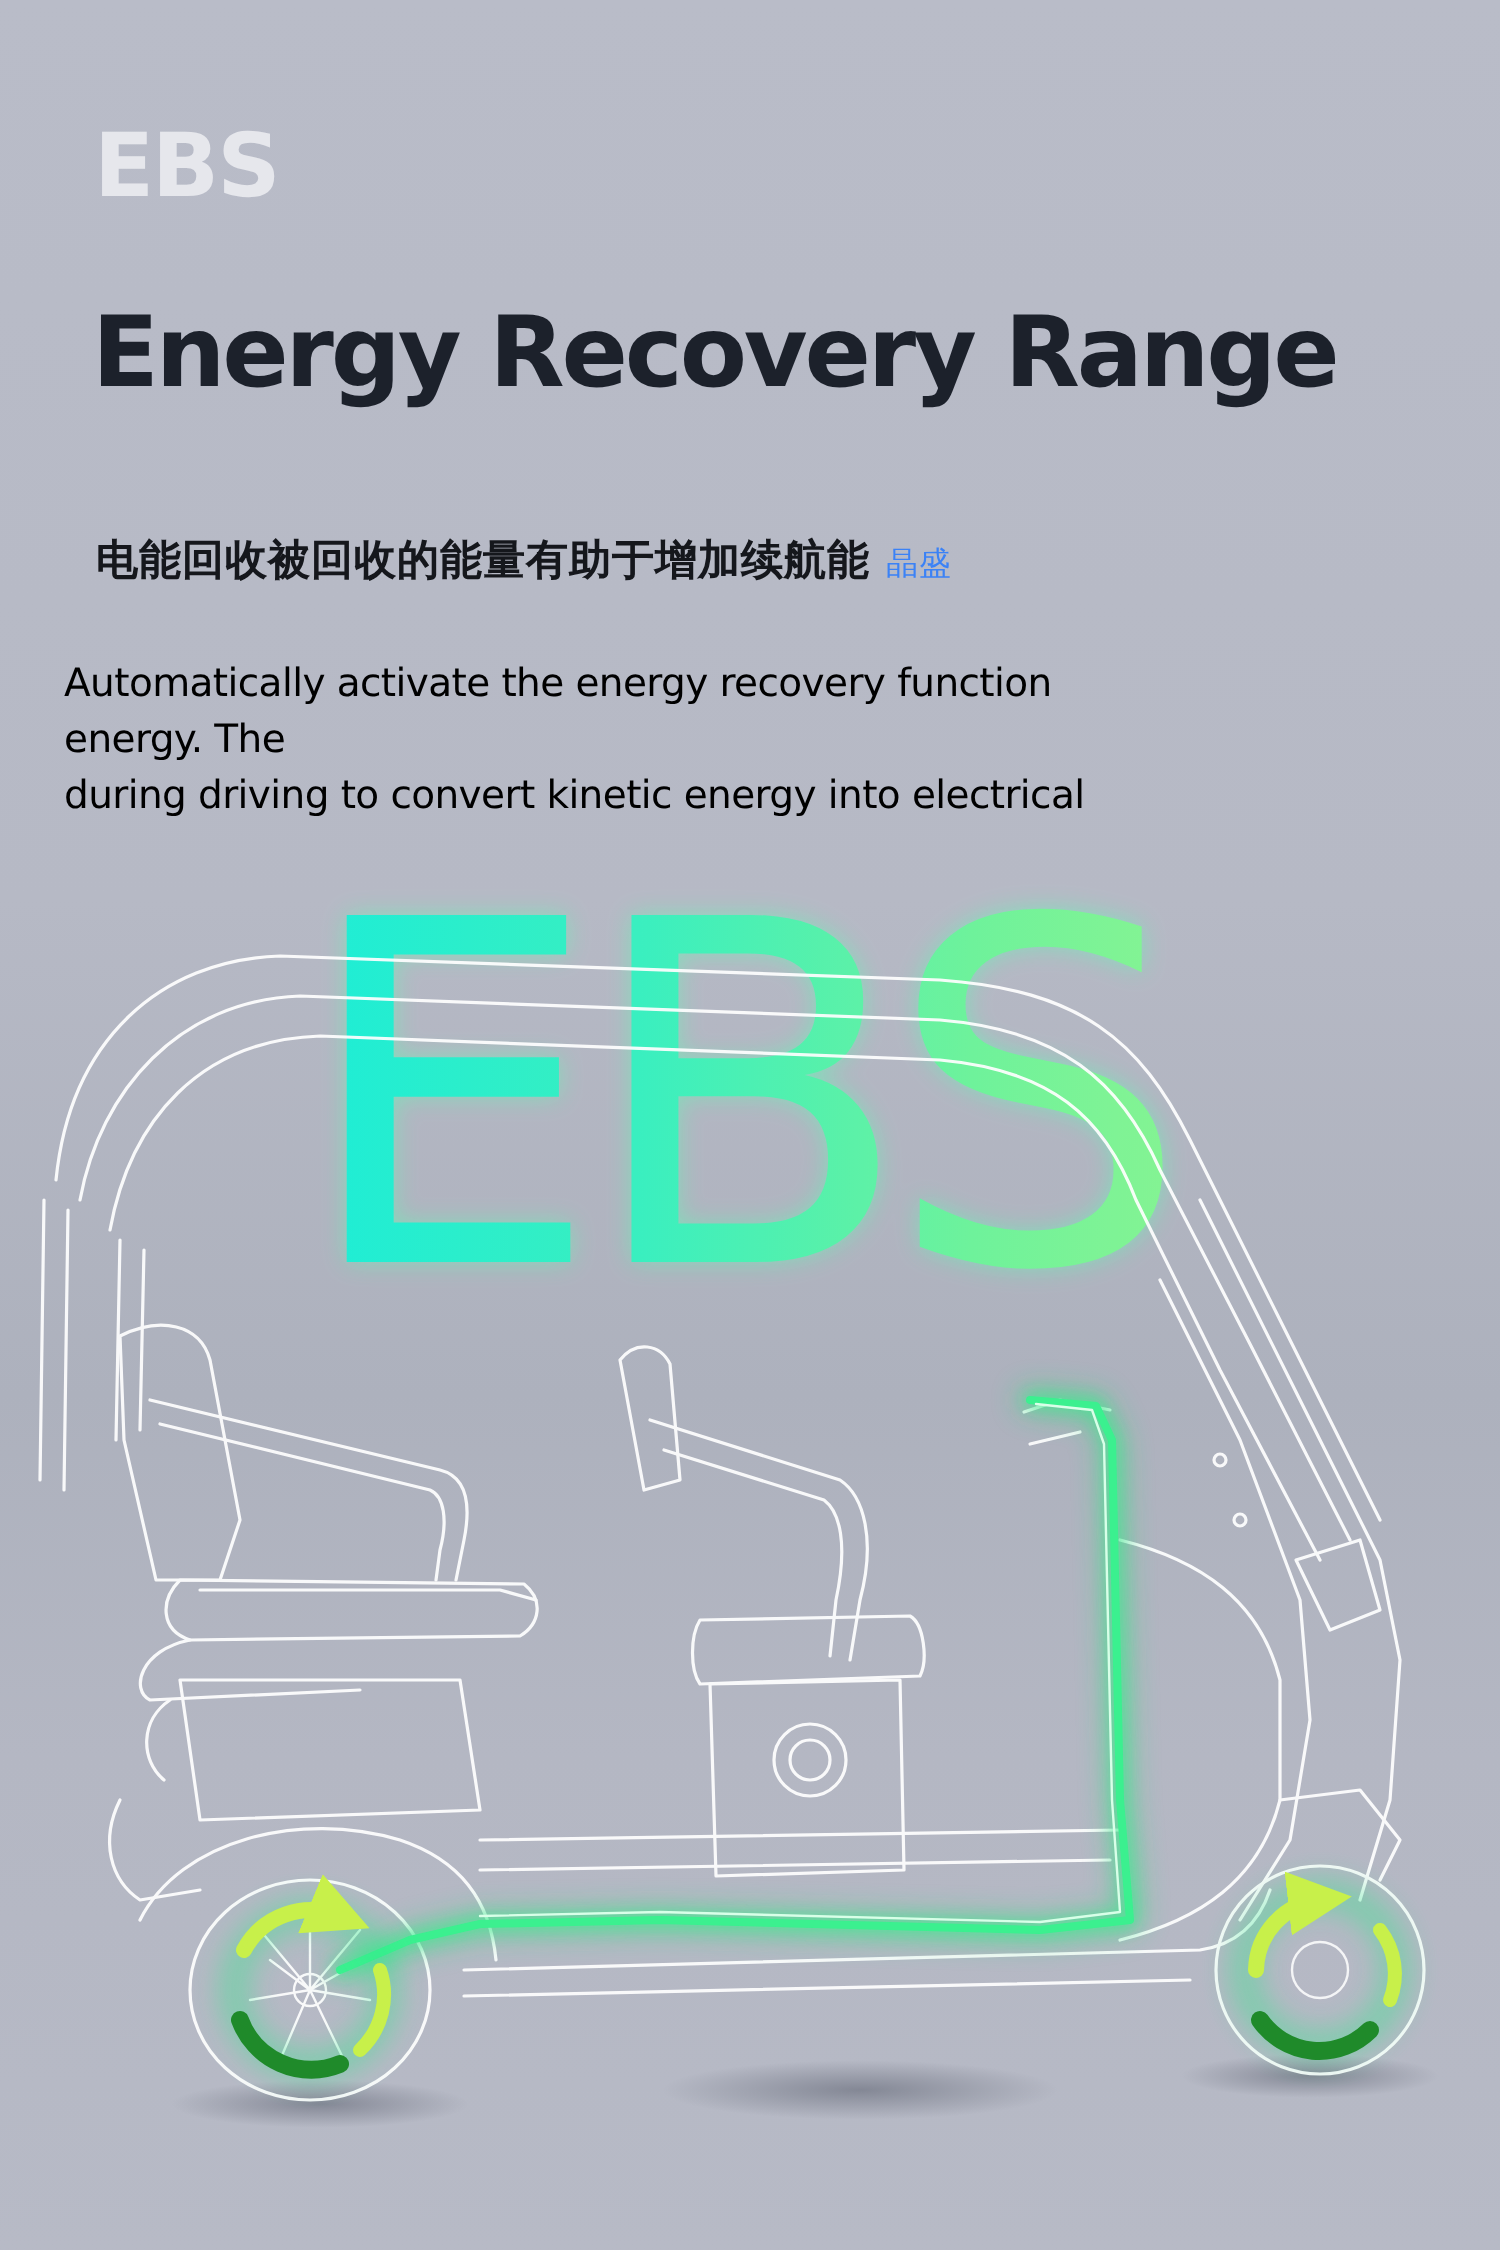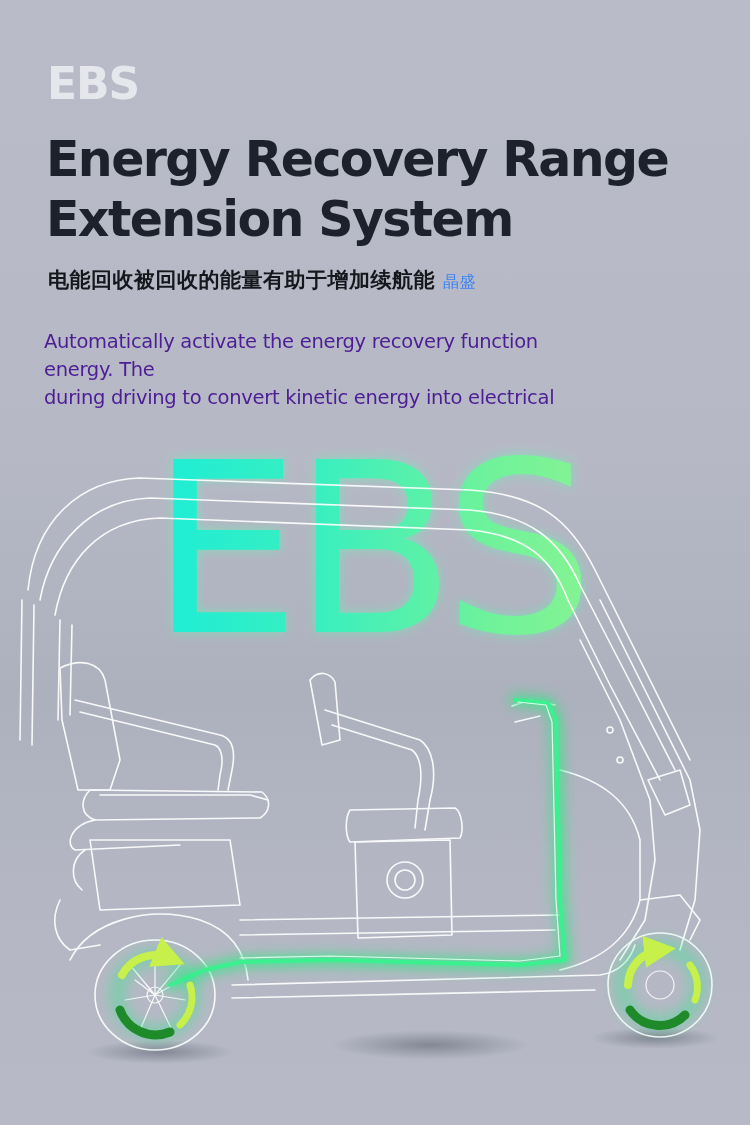--- a/index.html
+++ b/index.html
@@ -7,36 +7,36 @@
     width: 750px; height: 1125px; overflow: hidden; position: relative;
     background: linear-gradient(180deg, #b9bcc8 0%, #b6b9c5 40%, #adb1bd 62%, #b4b7c3 78%, #b7bac6 100%);
     font-family: "DejaVu Sans", sans-serif;
   }
   .badge {
     position: absolute; left: 47px; top: 62px;
     font-family: "DejaVu Sans", sans-serif; font-weight: 700;
     font-size: 44px; letter-spacing: -1px; color: #e6e7ec; line-height: 1;
   }
   .title {
-    position: absolute; left: 46px; top: 130px; width: 680px;
+    position: absolute; left: 46px; top: 147px; width: 680px;
     font-family: "DejaVu Sans", sans-serif; font-weight: 700;
     font-size: 49px; line-height: 60px; letter-spacing: -1.6px; color: #1c212b;
   }
   .title span { display: block; }
   .zh {
     position: absolute; left: 48px; top: 266px;
     font-family: "DejaVu Sans", sans-serif; font-weight: 700;
     font-size: 21px; line-height: 29px; color: #15171c; letter-spacing: 0.5px;
   }
   .zh span { display: block; }
   .zh .garble { display: inline; font-size: 16px; font-weight: 400; margin-left: 8px; color: #3b82f6; }
   .en {
-    position: absolute; left: 44px; top: 328px; width: 600px;
+    position: absolute; left: 32px; top: 328px; width: 600px;
     font-family: "DejaVu Sans", sans-serif;
-    font-size: 19.5px; line-height: 28px; color: #4c1d95; letter-spacing: -0.3px;
+    font-size: 19.5px; line-height: 28px; color: #000000; letter-spacing: -0.3px;
   }
   .en span { display: block; }
   .big-ebs {
     position: absolute; left: 150px; top: 420px; width: 480px; height: 260px;
     font-family: "DejaVu Sans", sans-serif; font-weight: 400;
     font-size: 238px; line-height: 260px; letter-spacing: -8px;
     background: linear-gradient(90deg, #17f0d8 0%, #35f2c0 35%, #6cf59a 70%, #8ef78e 100%);
     -webkit-background-clip: text; background-clip: text; color: transparent;
     filter: drop-shadow(0 0 6px rgba(90,255,180,0.55));
     opacity: 0.96;
@@ -47,21 +47,20 @@
     background: radial-gradient(ellipse at center, rgba(70,75,90,0.45) 0%, rgba(70,75,90,0) 70%);
   }
 </style>
 </head>
 <body>
 
 <div class="badge">EBS</div>
 
 <h1 class="title" style="margin:0;">
   <span>Energy Recovery Range</span>
-  <span>Extension System</span>
 </h1>
 
 <div class="zh">
   <span><span style="display:inline">电能回收被回收的能量有助于增加续航能</span><span class="garble">晶盛</span></span>
 </div>
 
 <div class="en">
   <span>Automatically activate the energy recovery function</span>
   <span>energy. The</span>
   <span>during driving to convert kinetic energy into electrical</span>

